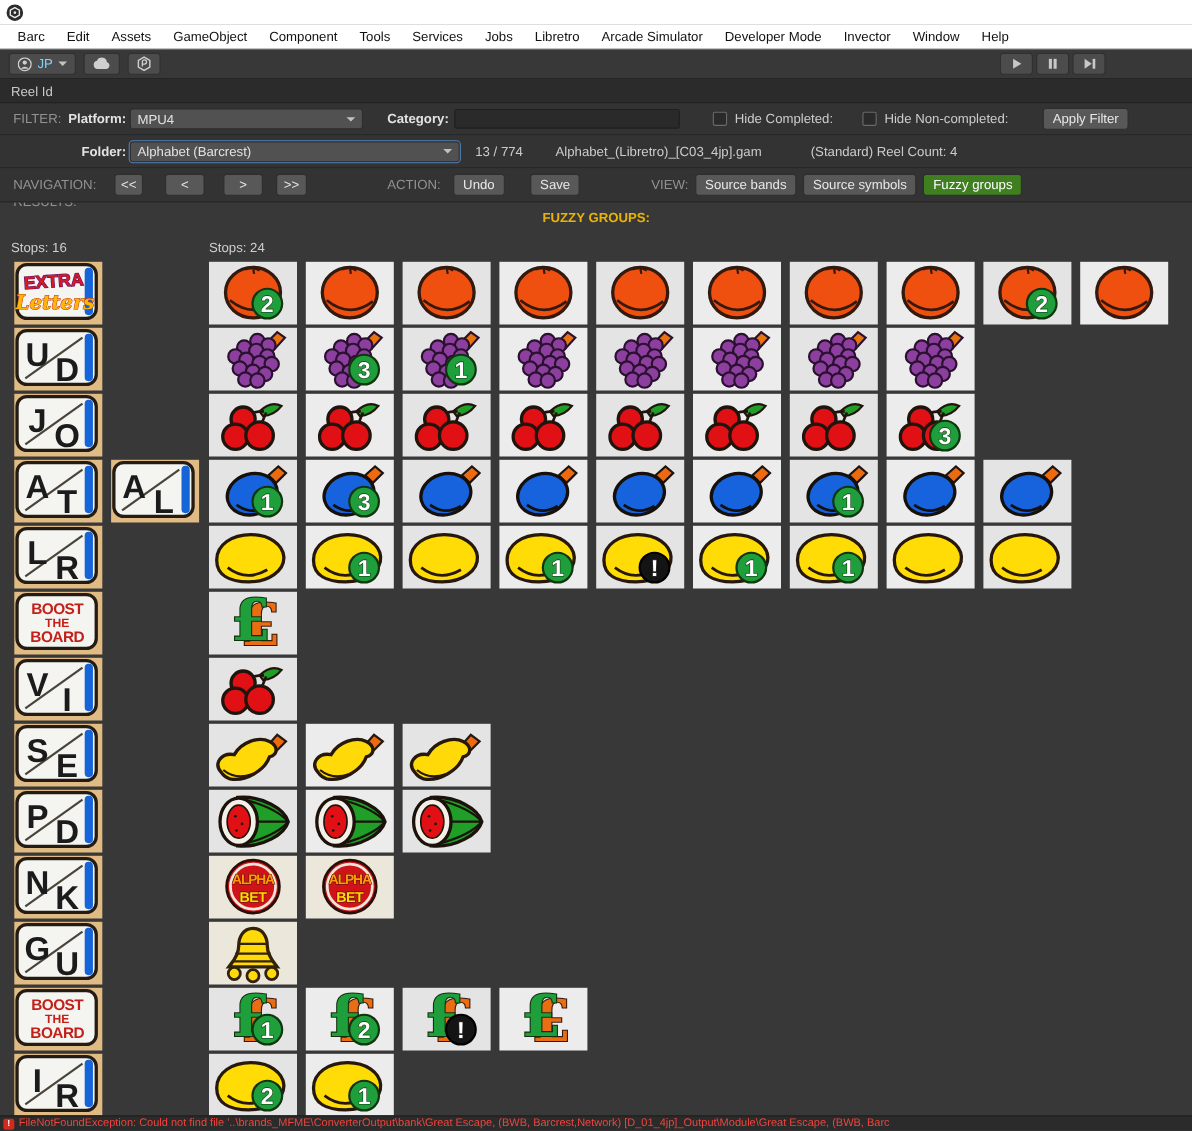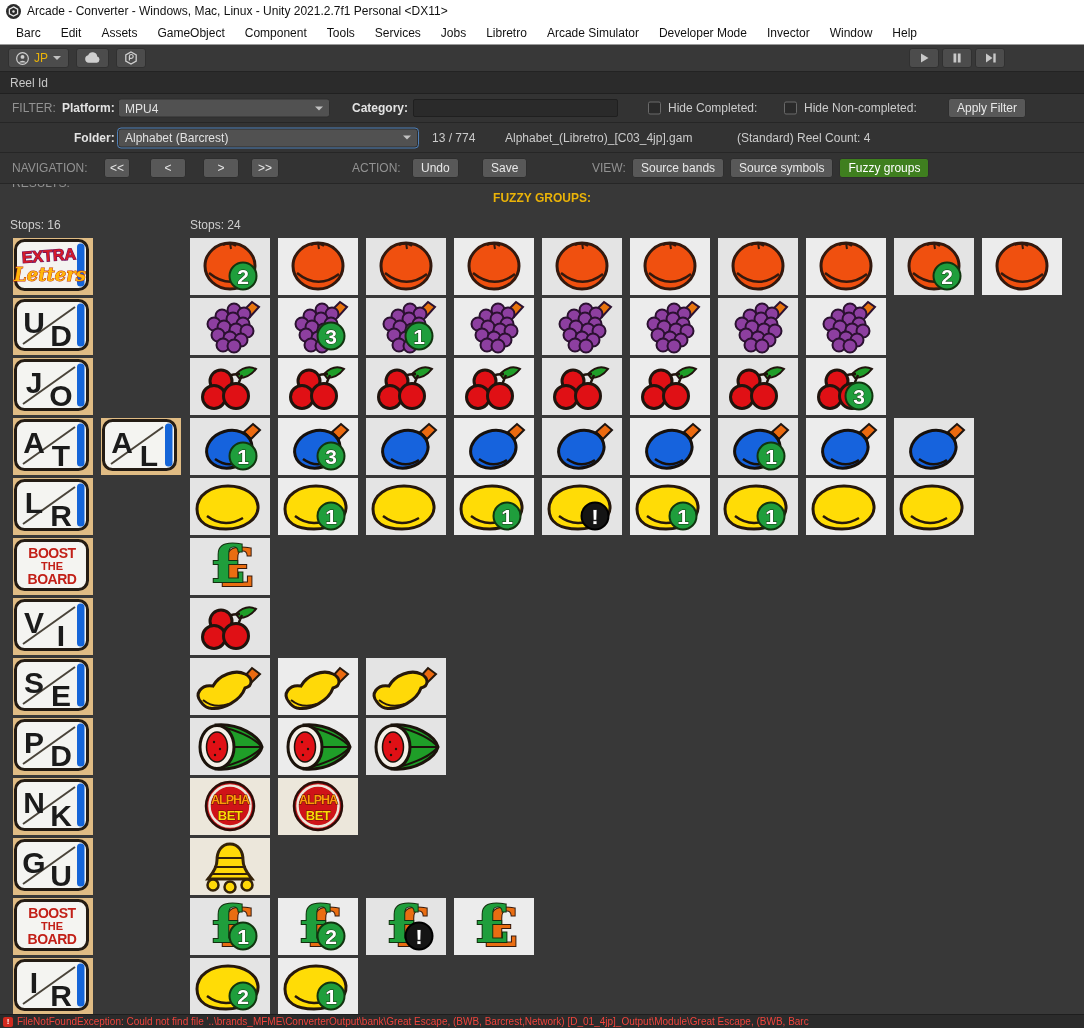--- a/index.html
+++ b/index.html
@@ -11,21 +11,21 @@
   }
   
   .titlebar { height:22px; background:#ffffff; color:#111; display:flex; align-items:center; padding-left:6px; gap:6px; }
   .titlebar .win-title { font-size:12px; }
   .unity-logo { width:15px; height:15px; border-radius:50%; background:#2b2b2b; display:inline-flex; align-items:center; justify-content:center; }
   .unity-logo svg { display:block; }
   .menubar { height:23px; background:#ffffff; color:#111; display:flex; align-items:center; padding-left:6px; border-bottom:1px solid #9a9a9a; }
   .menubar .menu-item { padding:0 10px; font-size:12px; cursor:default; }
   
   .utoolbar { height:27px; background:#383838; border-bottom:1px solid #232323; display:flex; align-items:center; padding:0 8px; position:relative; }
-  .tbtn { background:#4c4c4c; border:1px solid #303030; border-radius:3px; height:20px; display:inline-flex; align-items:center; justify-content:center; color:#eab308; padding:0 7px; margin-right:7px; font-size:12px; gap:5px; }
+  .tbtn { background:#4c4c4c; border:1px solid #303030; border-radius:3px; height:20px; display:inline-flex; align-items:center; justify-content:center; color:#7dd3fc; padding:0 7px; margin-right:7px; font-size:12px; gap:5px; }
   .caret { width:0; height:0; border-left:4px solid transparent; border-right:4px solid transparent; border-top:4px solid #c2c2c2; display:inline-block; }
   .playbar { position:absolute; right:79px; top:3px; display:flex; gap:3px; }
   .playbar .tbtn { width:30px; padding:0; margin:0; }
   
   .tabstrip { height:22px; background:#2b2b2b; border-bottom:1px solid #202020; display:flex; align-items:center; padding-left:10px; color:#c8c8c8; }
   
   .crow { position:relative; background:#333333; border-bottom:1px solid #262626; }
   .crow .abs { position:absolute; top:50%; transform:translateY(-50%); white-space:nowrap; }
   .dimlbl { color:#929292; }
   .fieldlbl { color:#e3e3e3; font-weight:bold; }
@@ -54,21 +54,20 @@
 </head>
 <body>
 
 <div class="titlebar">
   <span class="unity-logo">
     <svg width="11" height="11" viewBox="0 0 12 12">
         <path d="M6 1 L10.5 3.5 L10.5 8.5 L6 11 L1.5 8.5 L1.5 3.5 Z" fill="none" stroke="#e8e8e8" stroke-width="1.4"></path>
         <circle cx="6" cy="6" r="1.3" fill="#e8e8e8"></circle>
       </svg>
   </span>
-  <span class="win-title">Arcade - Converter - Windows, Mac, Linux - Unity 2021.2.7f1 Personal &lt;DX11&gt;</span>
 </div>
 
 <div class="menubar">
     <span class="menu-item">Barc</span>
     <span class="menu-item">Edit</span>
     <span class="menu-item">Assets</span>
     <span class="menu-item">GameObject</span>
     <span class="menu-item">Component</span>
     <span class="menu-item">Tools</span>
     <span class="menu-item">Services</span>

